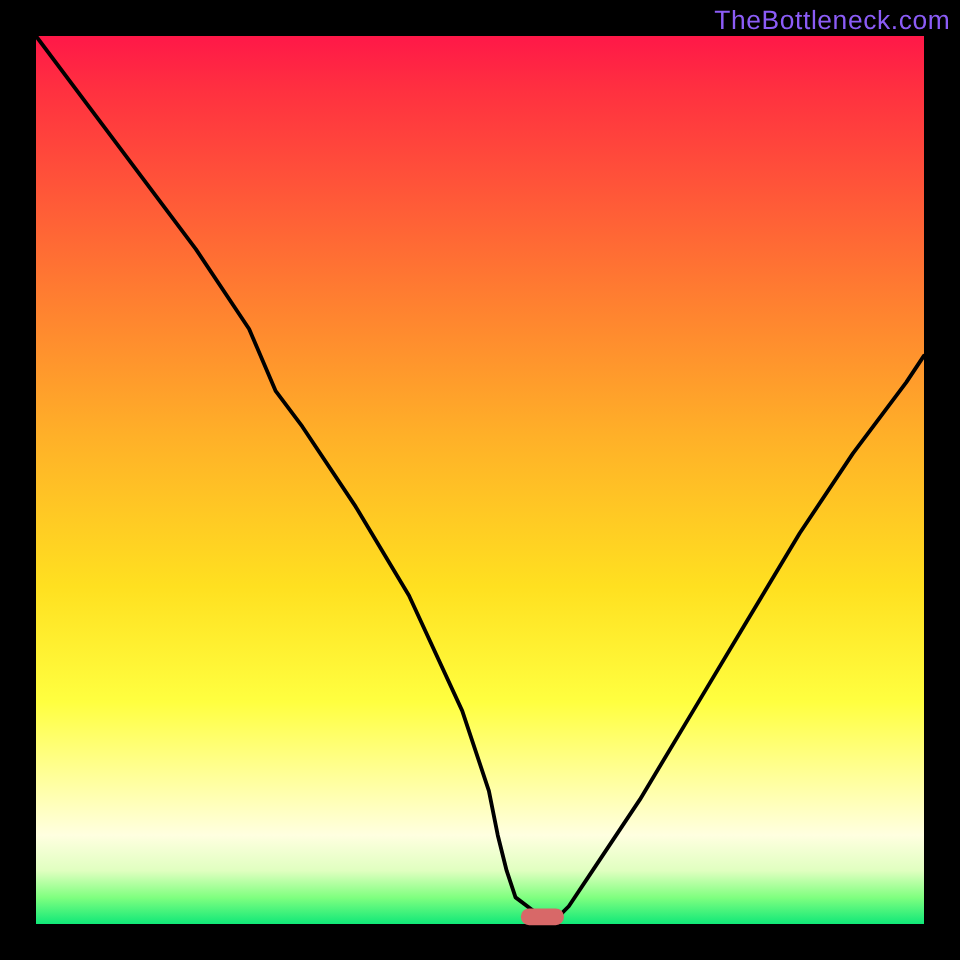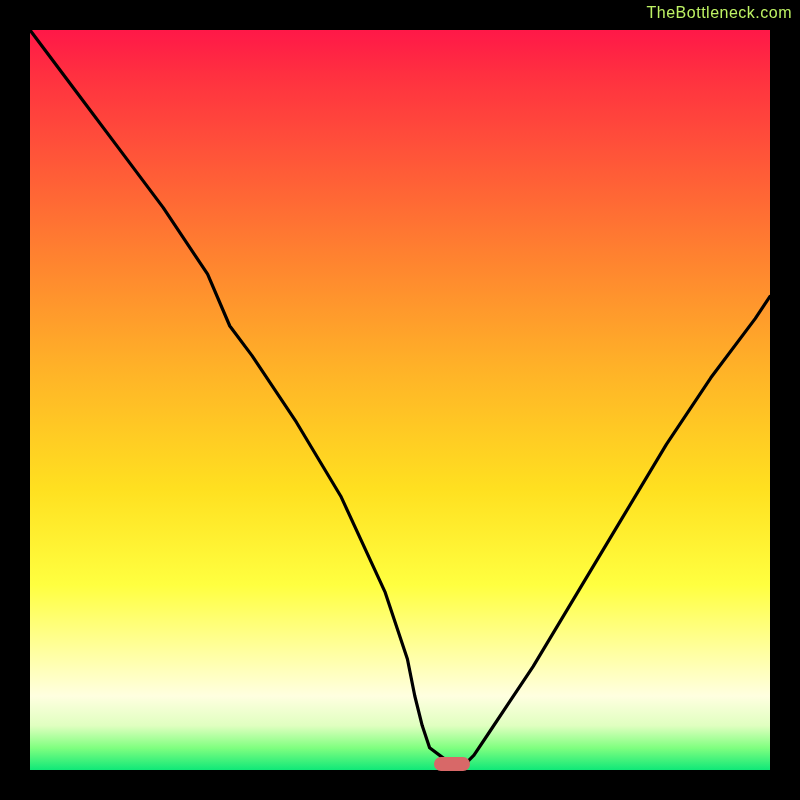--- a/index.html
+++ b/index.html
@@ -50,22 +50,22 @@
     width: 36px;
     height: 14px;
     border-radius: 7px;
     background: #d86868;
     transform: translate(-50%, -50%);
   }
   .watermark {
     position: absolute;
     top: 4px;
     right: 8px;
-    color: #bef264;
-    font-size: 16px;
+    color: #8b5cf6;
+    font-size: 22px;
     font-weight: 500;
     letter-spacing: 0.5px;
     text-align: right;
   }
 </style>
 </head>
 <body>
 
 <div class="frame">
   <div class="plot-area">

